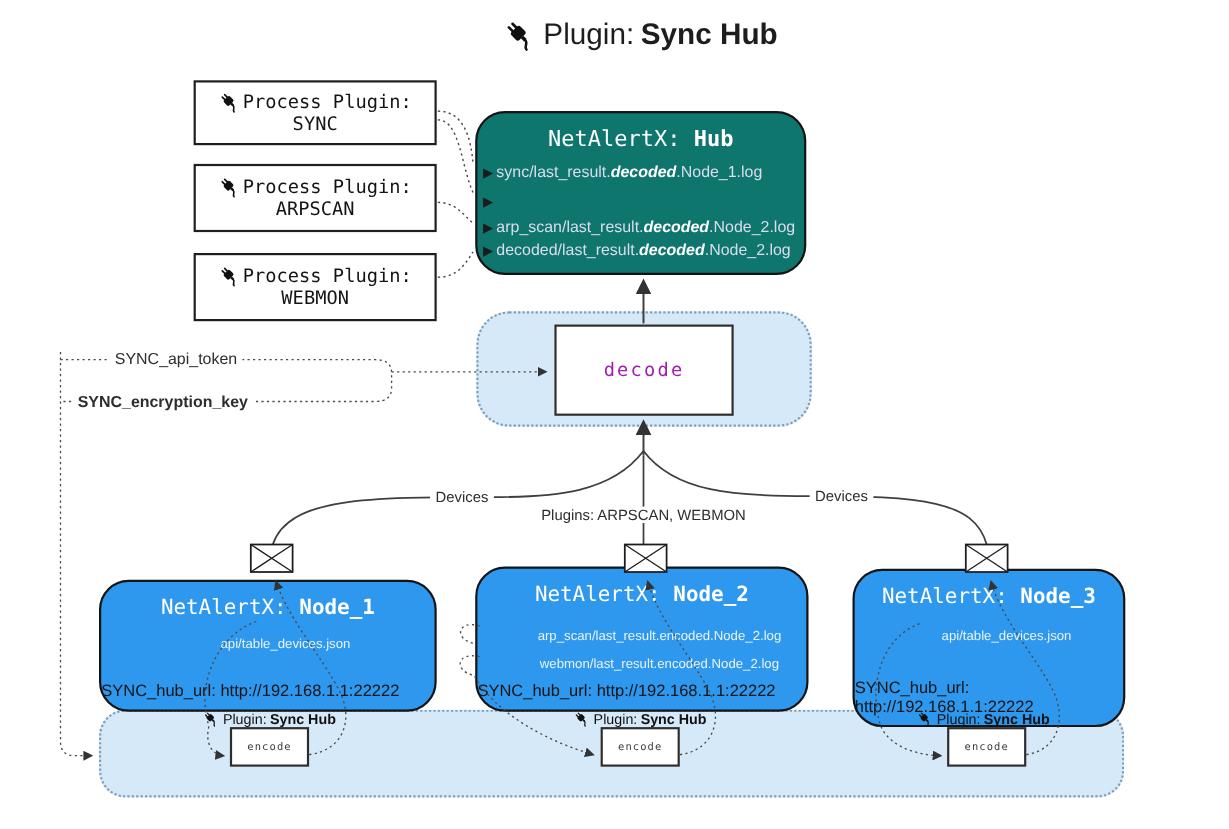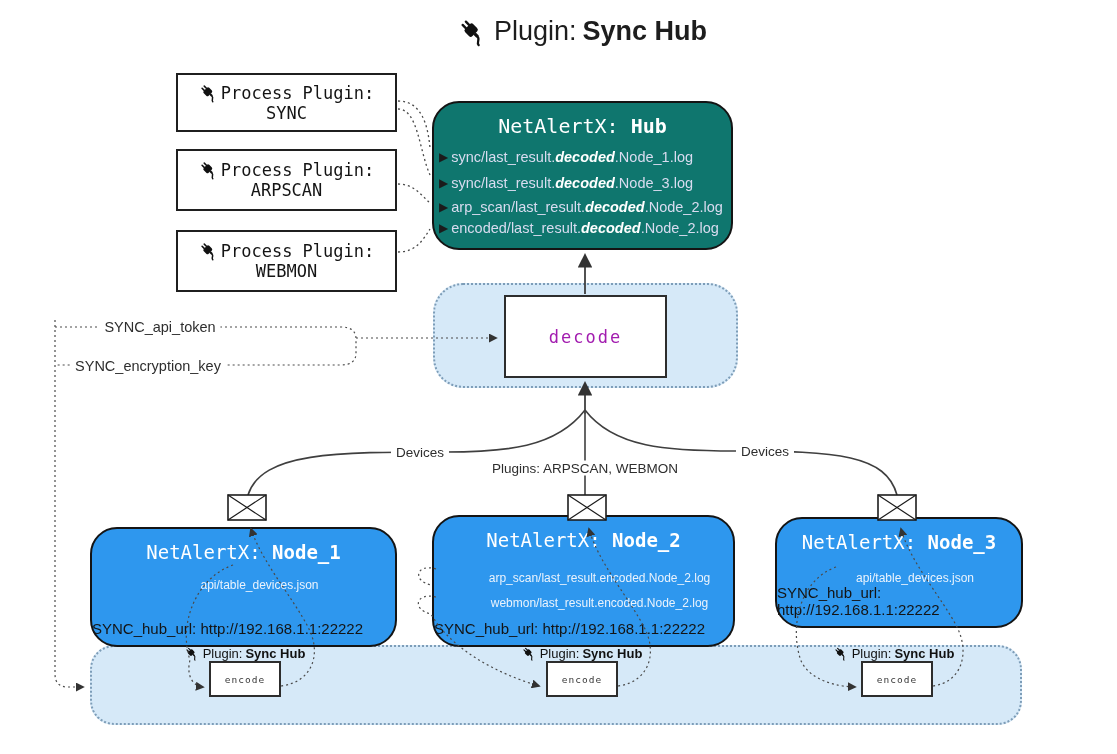--- a/index.html
+++ b/index.html
@@ -138,38 +138,37 @@
       <span>NetAlertX:</span>
       <span class="bold">Hub</span>
     </div>
     <div class="hub-rows">
       <div class="hub-row r1">
         <span class="tri">▶</span>
         <span><span>sync/last_result.</span><span class="em">decoded</span><span>.Node_1.log</span></span>
       </div>
       <div class="hub-row r2">
         <span class="tri">▶</span>
-        <span><span>sync/last_result.</span><span class="em">decoded</span><span>.Node_3.log</span></span>
       </div>
       <div class="hub-row r3">
         <span class="tri">▶</span>
         <span><span>arp_scan/last_result.</span><span class="em">decoded</span><span>.Node_2.log</span></span>
       </div>
       <div class="hub-row r4">
         <span class="tri">▶</span>
-        <span><span>encoded/last_result.</span><span class="em">decoded</span><span>.Node_2.log</span></span>
+        <span><span>decoded/last_result.</span><span class="em">decoded</span><span>.Node_2.log</span></span>
       </div>
     </div>
   </div>
 
   <div class="decode-wrap"></div>
   <div class="decode-box mono">decode</div>
 
   <div class="line-label" style="left:160px;top:327px;font-size:14.5px;">SYNC_api_token</div>
-  <div class="line-label" style="left:148px;top:366px;font-size:14.5px;">SYNC_encryption_key</div>
+  <div class="line-label" style="left:148px;top:366px;font-size:14.5px;font-weight:bold;">SYNC_encryption_key</div>
 
   <div class="line-label" style="left:420px;top:452px;">Devices</div>
   <div class="line-label" style="left:765px;top:451px;">Devices</div>
   <div class="line-label" style="left:585px;top:468px;">Plugins: ARPSCAN, WEBMON</div>
 
   <div class="node" style="left:90px;top:527px;width:307px;height:120px;">
     <div class="node-title mono">
       <span>NetAlertX:</span>
       <span class="bold">Node_1</span>
     </div>
@@ -180,21 +179,21 @@
   <div class="node" style="left:432px;top:515px;width:303px;height:132px;">
     <div class="node-title mono">
       <span>NetAlertX:</span>
       <span class="bold">Node_2</span>
     </div>
     <div class="node-line" style="margin-top:20px;">arp_scan/last_result.encoded.Node_2.log</div>
     <div class="node-line" style="margin-top:11px;">webmon/last_result.encoded.Node_2.log</div>
     <div class="node-url">SYNC_hub_url: http://192.168.1.1:22222</div>
   </div>
 
-  <div class="node" style="left:775px;top:517px;width:248px;height:111px;">
+  <div class="node" style="left:775px;top:517px;width:248px;height:144px;">
     <div class="node-title mono">
       <span>NetAlertX:</span>
       <span class="bold">Node_3</span>
     </div>
     <div class="node-line" style="margin-top:18px;">api/table_devices.json</div>
     <div class="node-url">SYNC_hub_url: http://192.168.1.1:22222</div>
   </div>
 
   <div class="band"></div>
 

